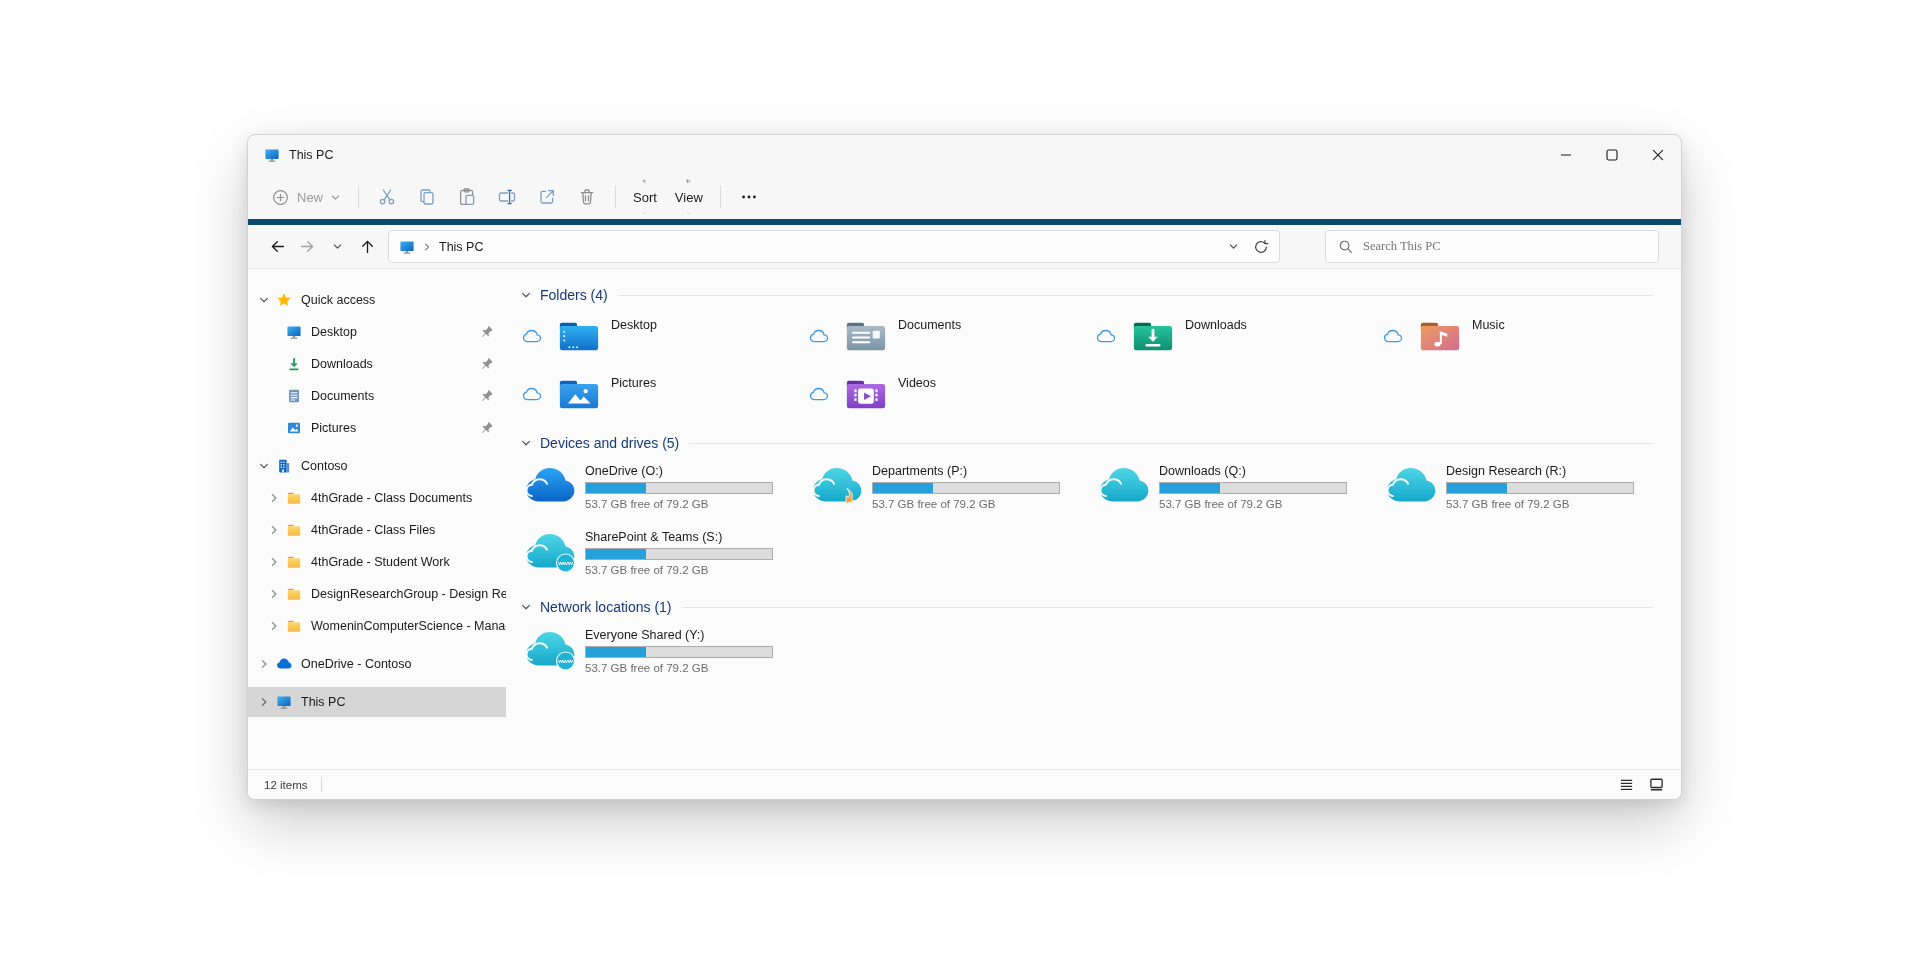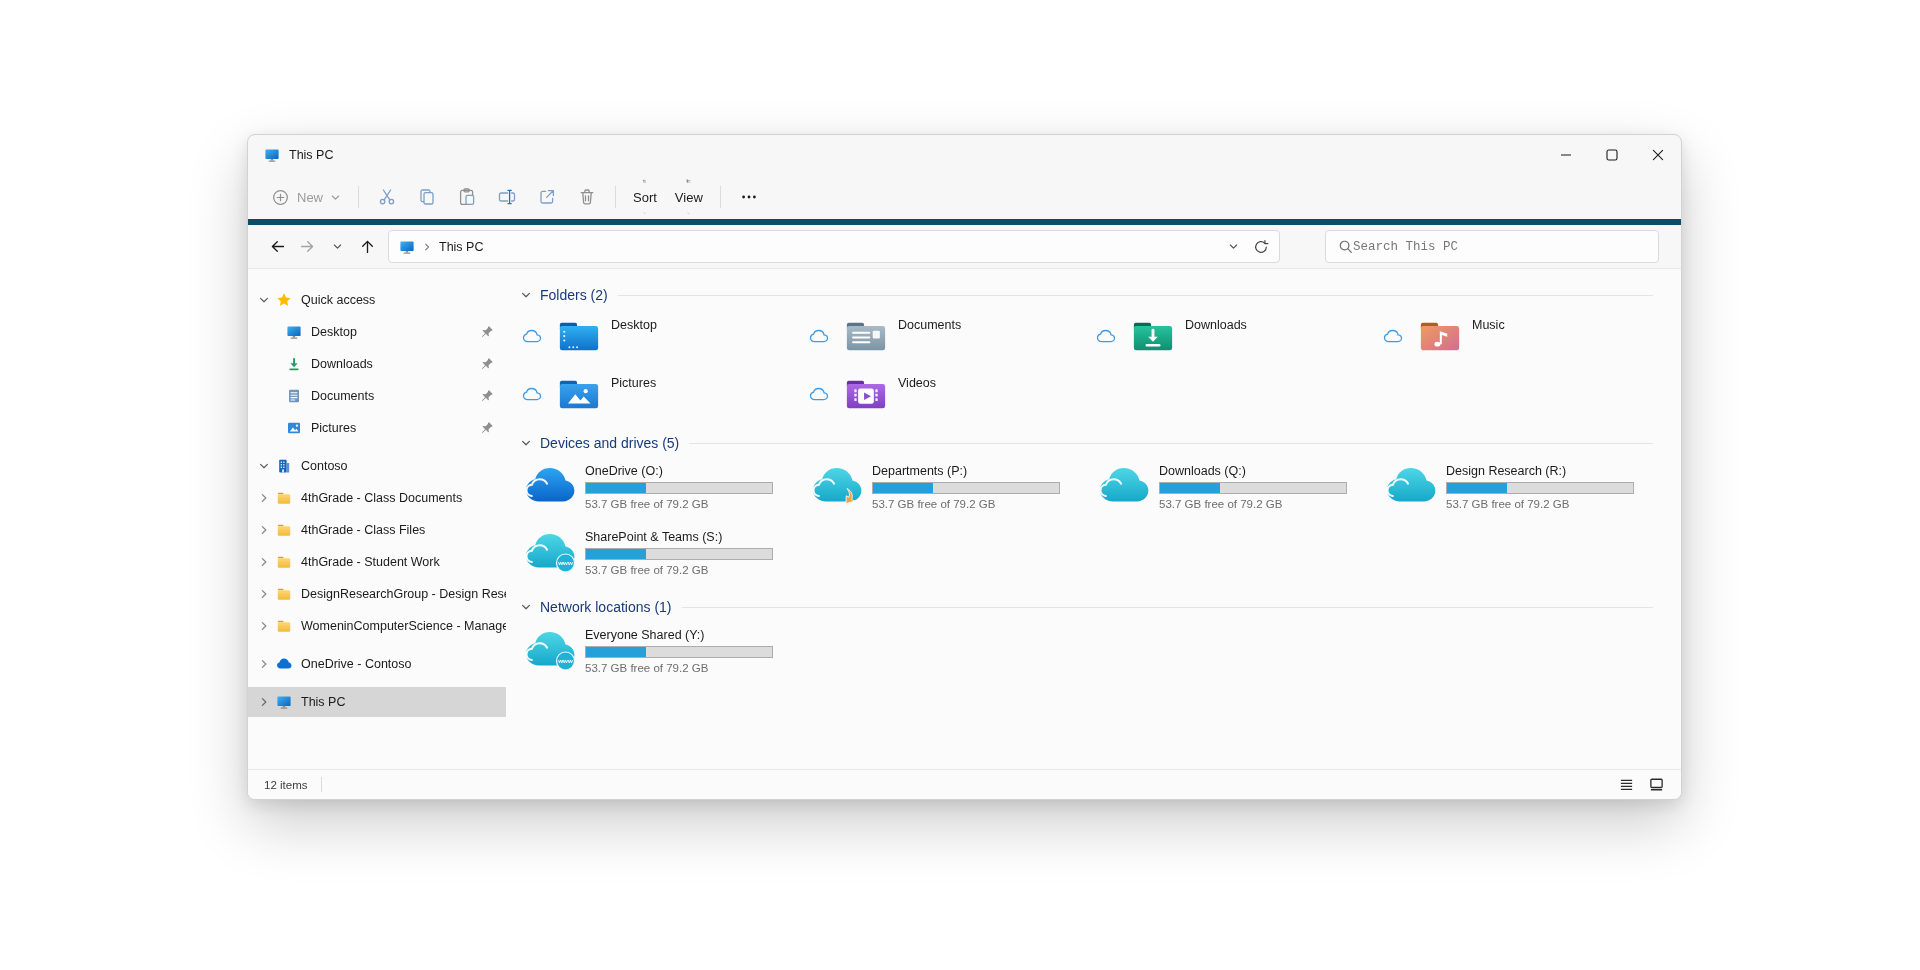--- a/index.html
+++ b/index.html
@@ -35,33 +35,33 @@
   .addr-box { width:892px; height:33px; margin-left:6px; background:#fdfdfd;
     border:1px solid #dadada; border-radius:4px; display:flex; align-items:center;
     padding:0 4px 0 10px; }
   .addr-crumb { display:flex; align-items:center; gap:7px; font-size:12.5px; color:#1b1b1b; }
   .addr-spacer { flex:1; }
   .addr-mini-btn { width:28px; height:27px; border:none; background:transparent; border-radius:4px;
     display:flex; align-items:center; justify-content:center; }
   .search-box { margin-left:auto; width:334px; height:33px; background:#fdfdfd;
     border:1px solid #dadada; border-radius:4px; display:flex; align-items:center; padding:0 10px 0 12px; }
   .search-box input { border:none; outline:none; background:transparent; flex:1;
-    font-family:Liberation Mono, monospace; font-size:12.5px; color:#0c4a6e; }
+    font-family:Liberation Serif, serif; font-size:12.5px; color:#0c4a6e; margin-left:10px; }
   .search-box input::placeholder { color:#767676; }
 
   
   .body { flex:1; display:flex; background:#fbfbfb; overflow:hidden;justify-content:flex-end; }
 
   .sidebar { flex:0 0 258px; padding-top:16px; overflow:hidden; }
   .side-group { margin-bottom:6px; }
   .side-group + .side-group { margin-top:8px; }
   .side-row { height:30px; margin-bottom:2px; display:flex; align-items:center;
     padding-left:8px; font-size:12.5px; color:#1b1b1b; }
   .side-row.child { padding-left:38px; }
-  .side-row.childc { padding-left:8px; }
+  .side-row.childc { padding-left:18px; }
   .side-row.selected { background:#d6d6d6; }
   .side-chev { width:16px; height:16px; display:flex; align-items:center; justify-content:center; color:#636363; flex:0 0 16px; }
   .side-ic { margin-left:4px; display:flex; flex:0 0 auto; }
   .side-row.child .side-ic { margin-left:0; }
   .side-label { margin-left:9px; white-space:nowrap; overflow:hidden; flex:1; }
   .pin { margin-left:auto; margin-right:12px; display:flex; flex:0 0 auto; }
 
   .main { flex:1; padding:16px 10px 0 6px; overflow:hidden; }
   .section-hd { display:flex; align-items:center; margin:0 0 10px 8px; height:20px; }
   .hd-chev { display:flex; color:#5b5b5b; }
@@ -705,21 +705,21 @@
     </div>
 
     <div class="main">
 
       <div class="section-hd">
         <span class="hd-chev">
             <svg width="12" height="12">
               <use href="#i-chev-down"></use>
             </svg>
           </span>
-        <span class="hd-label">Folders (2)</span>
+        <span class="hd-label">Folders (4)</span>
         <span class="hd-rule"></span>
       </div>
       <div class="tile-grid">
         <div class="folder-tile">
           <span class="tile-cloud">
               <svg width="20" height="14">
                 <use href="#i-cloud-outline"></use>
               </svg>
             </span>
           <svg width="44" height="35">

